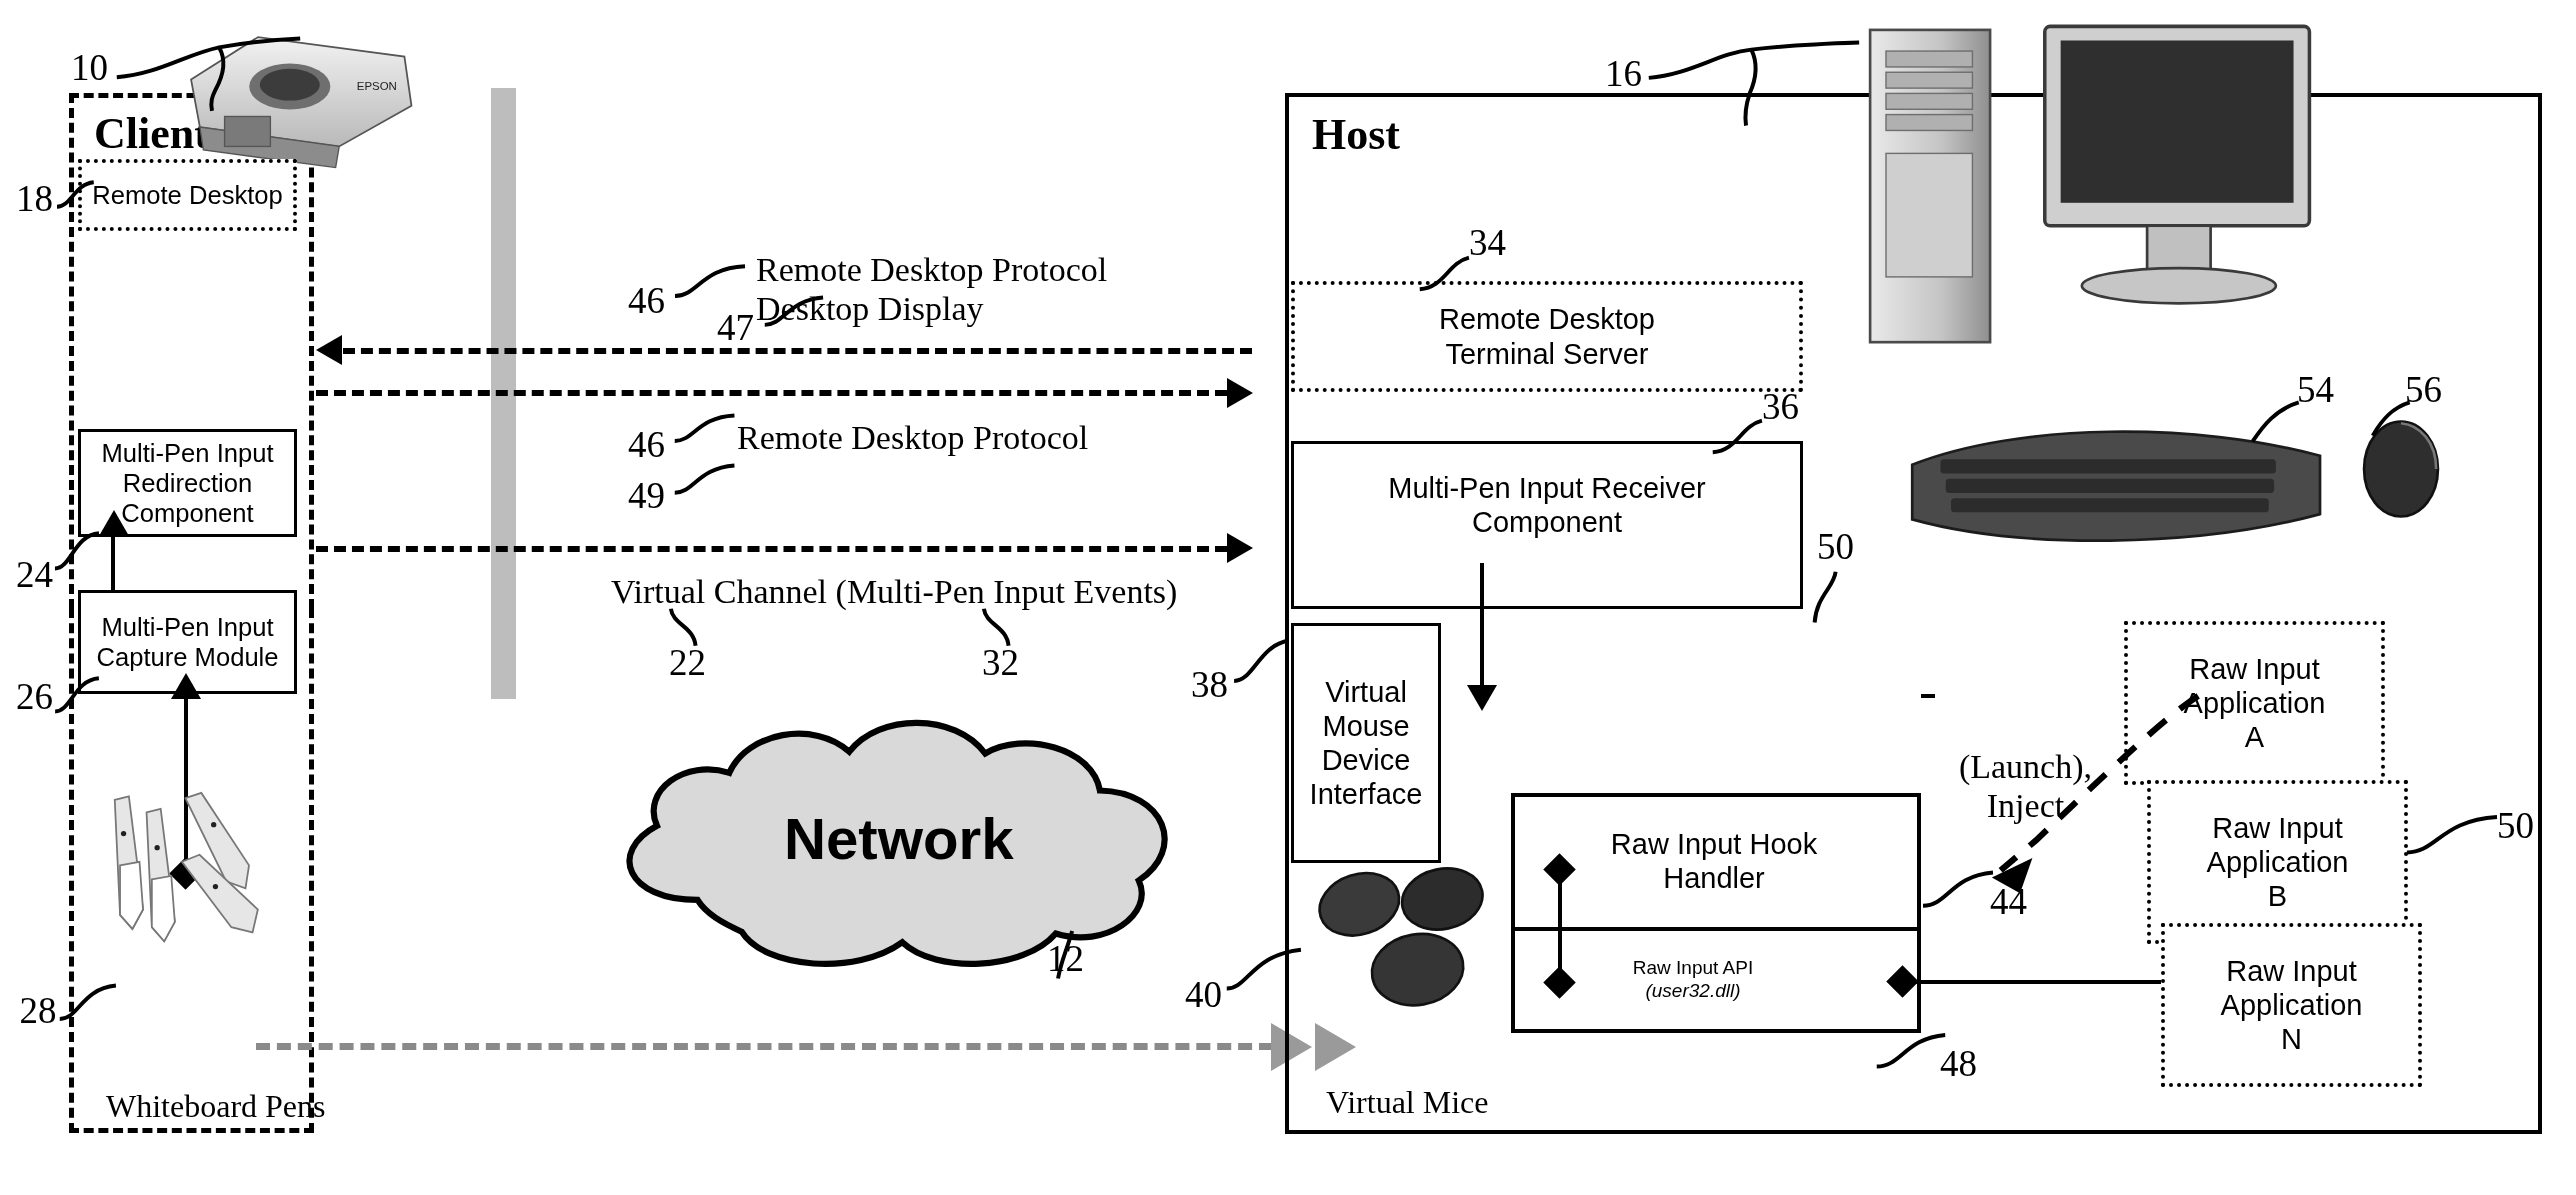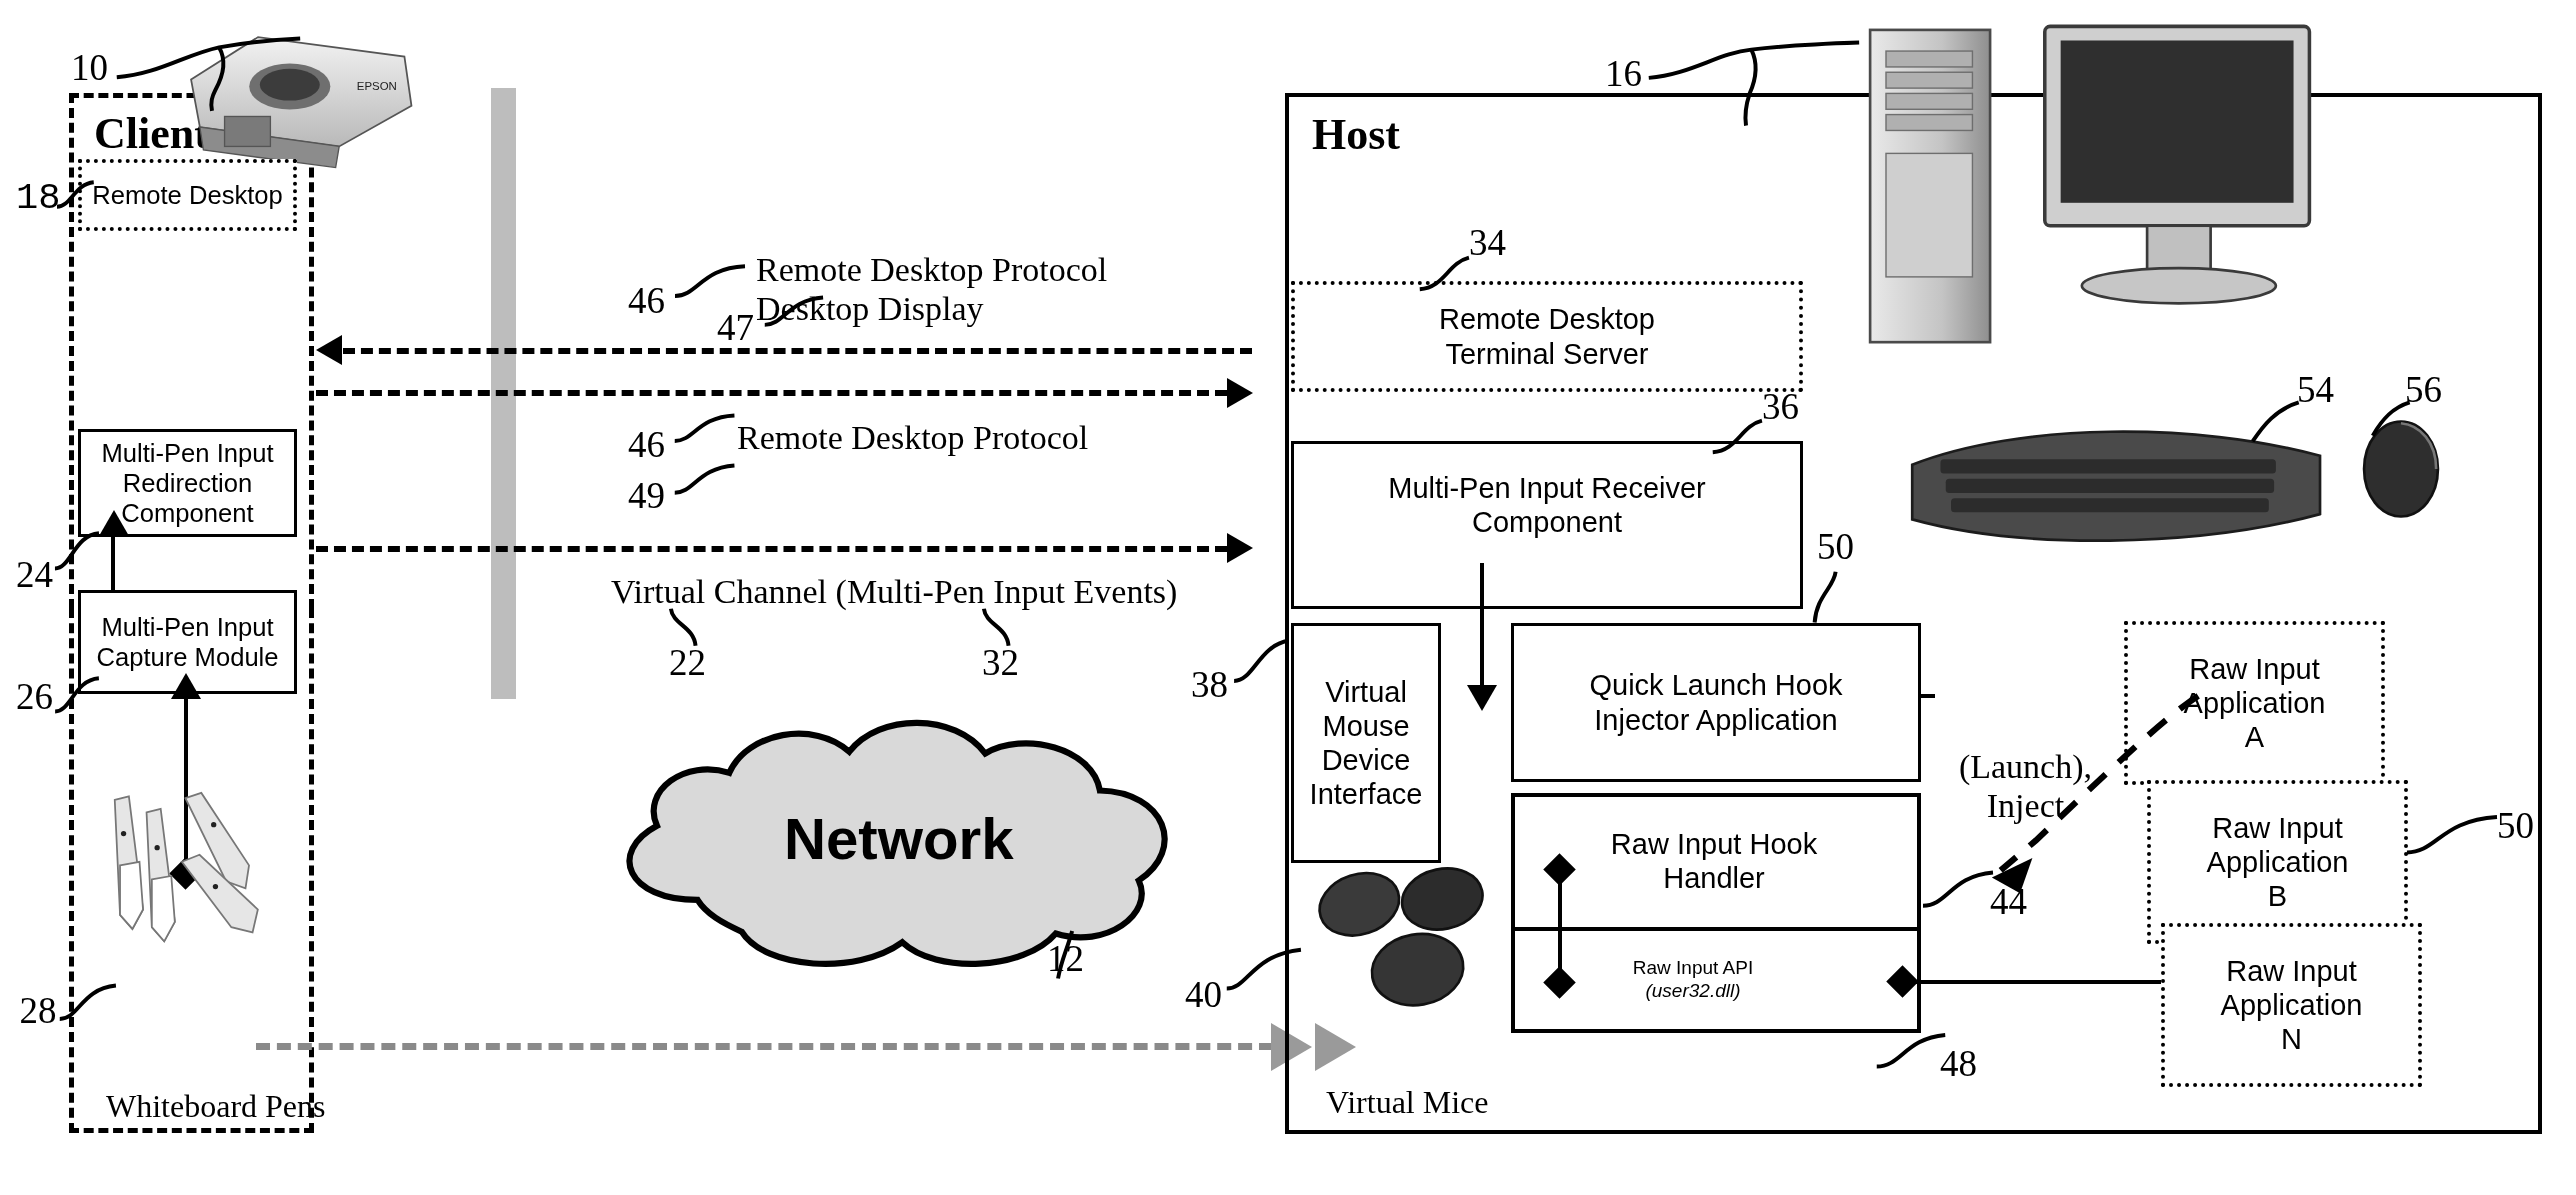--- a/index.html
+++ b/index.html
@@ -150,21 +150,21 @@
 
   <div class="abs refnum" style="left:71px; top:49px;">10</div>
   <svg class="leader" style="left:115px; top:35px; width:194px; height:97px;" viewBox="0 0 220 110" width="194" height="97">
     <path d="M2 48 C 50 44, 80 22, 118 14 C 140 10, 170 6, 210 4"></path>
     <path d="M118 14 C 126 28, 124 44, 114 62 C 110 70, 108 76, 110 86"></path>
   </svg>
 
   <div class="abs box dotted" style="left:78px; top:159px; width:219px; height:72px; flex-direction:column; font-size:25.6px;">
     <span class="lbl">Remote Desktop</span>
   </div>
-  <div class="abs refnum" style="left:16px; top:180px;font-family:Liberation Mono, monospace;">18</div>
+  <div class="abs refnum" style="left:16px; top:180px;">18</div>
   <svg class="leader" style="left:55px; top:177px; width:53px; height:35px;" viewBox="0 0 60 40" width="53" height="35">
     <path d="M2 34 C 18 34, 22 8, 44 6"></path>
   </svg>
 
   <div class="abs box solid" style="left:78px; top:429px; width:219px; height:108px; flex-direction:column; font-size:25.6px;">
     <span class="lbl">Multi-Pen Input</span>
     <span class="lbl">Redirection</span>
     <span class="lbl">Component</span>
   </div>
   <div class="abs refnum" style="left:16px; top:556px;">24</div>
@@ -368,24 +368,20 @@
     <span class="lbl">Virtual</span>
     <span class="lbl">Mouse</span>
     <span class="lbl">Device</span>
     <span class="lbl">Interface</span>
   </div>
   <div class="abs refnum" style="left:1191px; top:666px;">38</div>
   <svg class="leader" style="left:1232px; top:637px; width:64px; height:51px;" viewBox="0 0 72 58" width="64" height="51">
     <path d="M2 50 C 24 50, 30 10, 64 4"></path>
   </svg>
 
-  <div class="abs box solid" style="left:1511px; top:623px; width:410px; height:159px; flex-direction:column; font-size:29px;">
-    <span class="lbl">Quick Launch Hook</span>
-    <span class="lbl">Injector Application</span>
-  </div>
   <div class="abs refnum" style="left:1817px; top:528px;">50</div>
   <svg class="leader" style="left:1811px; top:570px; width:51px; height:56px;" viewBox="0 0 58 64" width="51" height="56">
     <path d="M28 2 C 26 20, 6 30, 4 60"></path>
   </svg>
 
   <div class="abs" style="left:1511px; top:793px; width:410px; height:240px; border:4.4px solid #000; box-sizing:border-box; background:#fff;"></div>
   <div class="abs hline" style="left:1511px; top:927px; width:410px;"></div>
   <div class="abs box" style="left:1511px; top:795px; width:406px; height:132px; flex-direction:column; font-size:29px;">
     <span class="lbl">Raw Input Hook</span>
     <span class="lbl">Handler</span>

